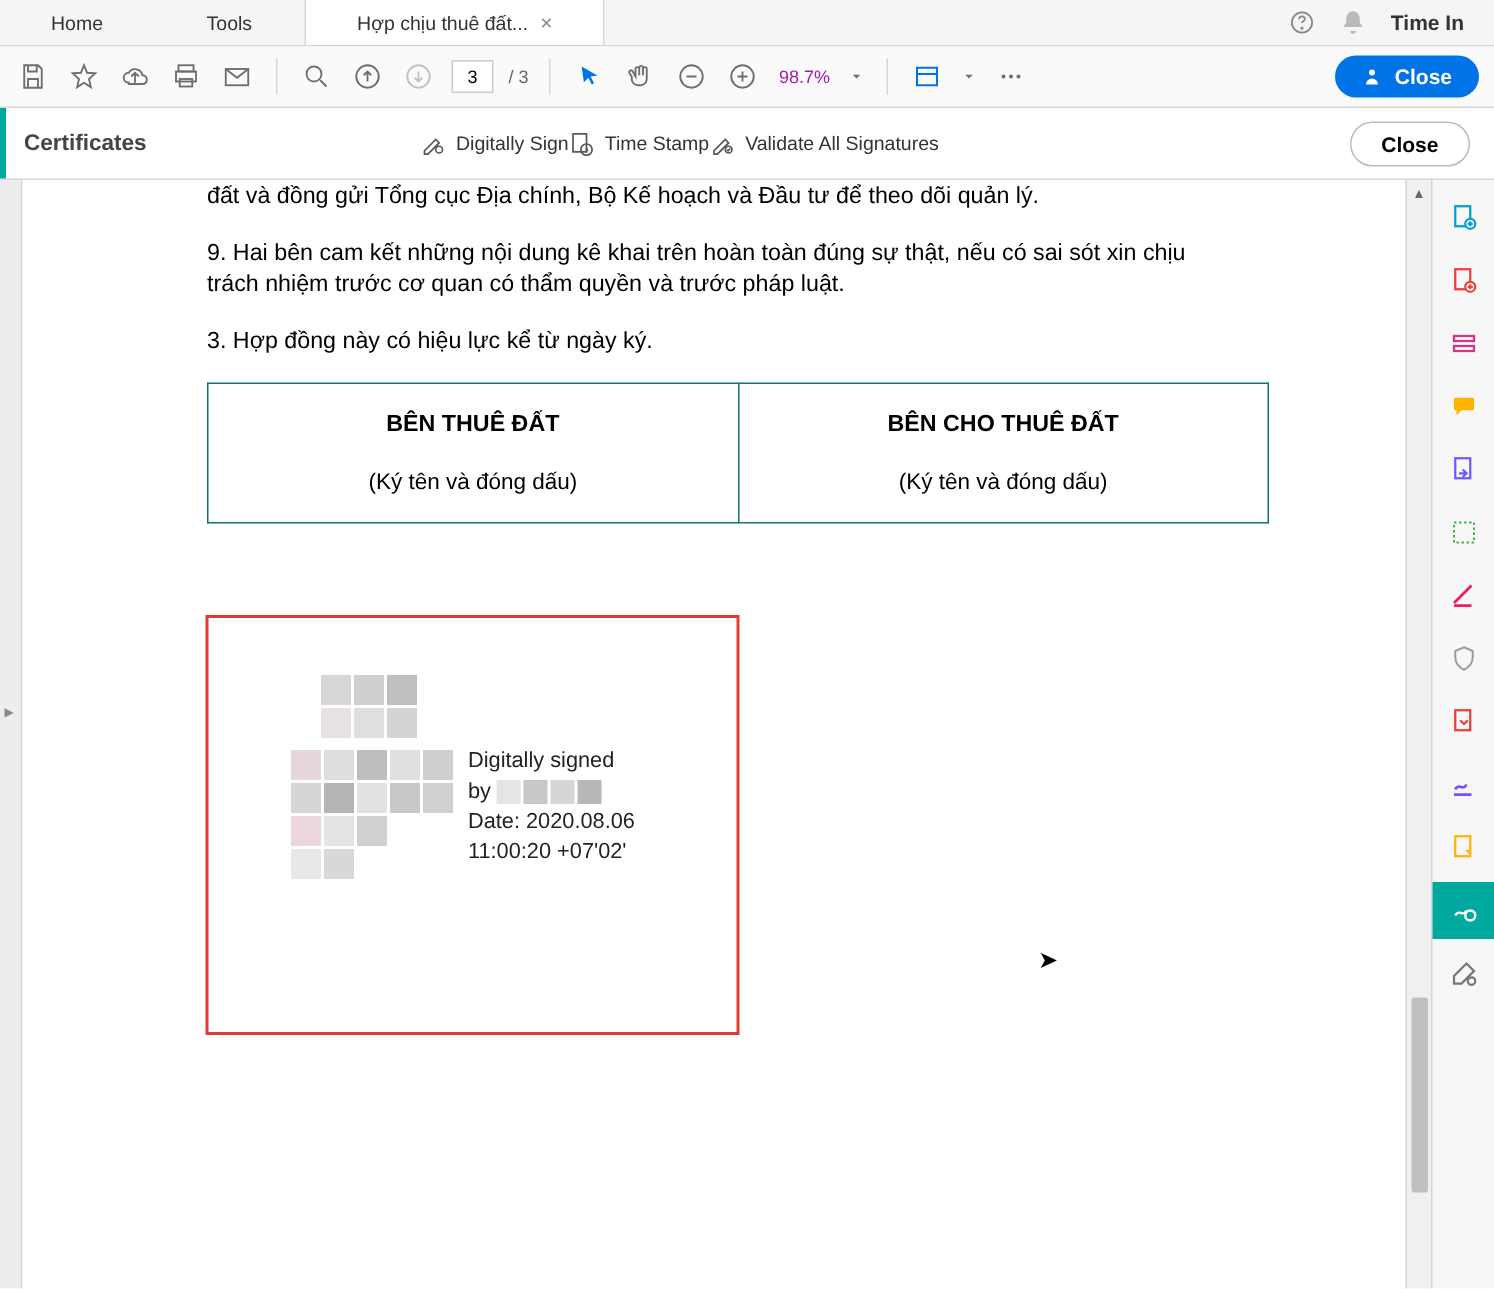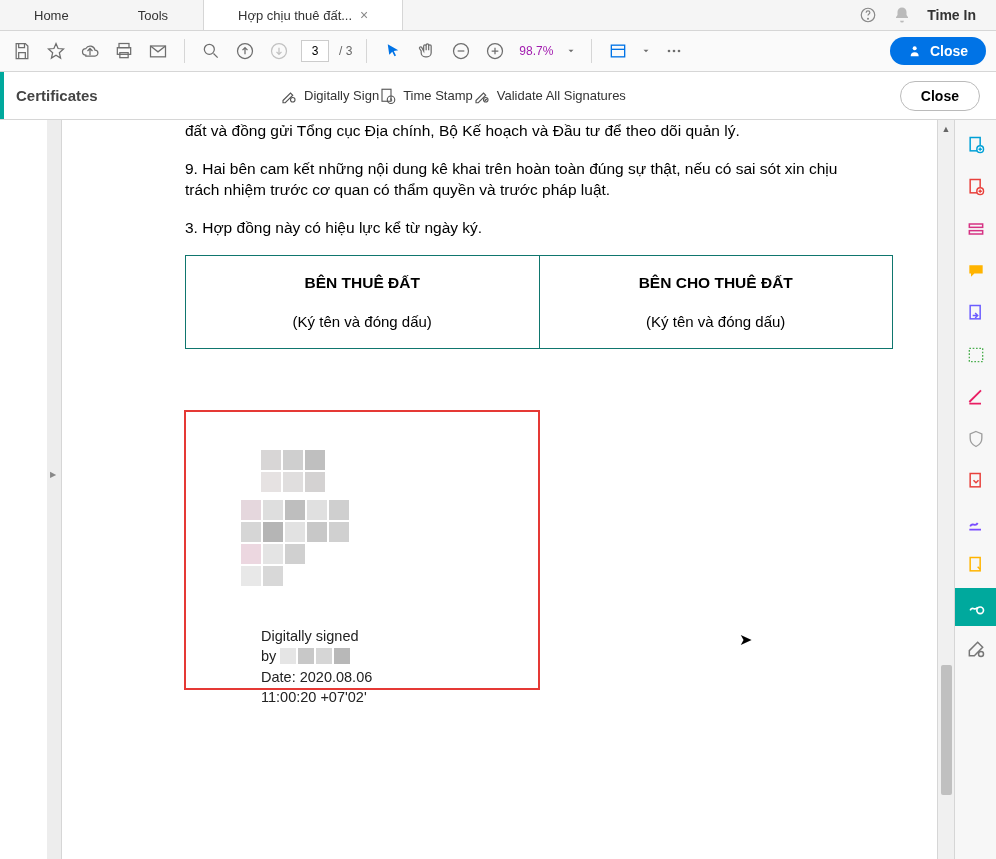--- a/index.html
+++ b/index.html
@@ -22,34 +22,34 @@
 .share-btn { margin-left: auto; background: #0073e6; color: #fff; border: none; border-radius: 16px; padding: 6px 18px; font-size: 14px; font-weight: 600; display: flex; align-items: center; gap: 6px; cursor: pointer; }
 
 .cert-bar { height: 48px; border-bottom: 1px solid #d6d6d6; display: flex; align-items: center; padding: 0 16px; position: relative; }
 .cert-bar::before { content: ''; position: absolute; left: 0; top: 0; bottom: 0; width: 4px; background: #00a99d; }
 .cert-title { font-size: 15px; font-weight: 600; color: #444; margin-right: auto; }
 .cert-actions { display: flex; position: absolute; left: 280px; }
 .cert-action { display: flex; align-items: center; gap: 6px; font-size: 13px; color: #333; cursor: pointer; }
 .cert-action .ci { width: 18px; height: 18px; color: #555; }
 .close-btn { margin-left: auto; border: 1px solid #bbb; background: #fff; border-radius: 18px; padding: 6px 20px; font-size: 14px; font-weight: 600; cursor: pointer; }
 
-.main { display: flex; height: 739px; margin-left: 47px; }
+.main { display: flex; height: 739px; }
 .left-strip { width: 15px; background: #ededed; border-right: 1px solid #d6d6d6; position: relative; }
 .left-strip::after { content: '▶'; position: absolute; top: 350px; left: 3px; font-size: 8px; color: #888; }
 
 .doc-area { flex: 1; background: #fff; position: relative; overflow: hidden; }
 .doc-page { position: absolute; left: 0; top: 0; width: 905px; padding: 0 0 0 5px; }
 .doc-content { font-family: 'Times New Roman', serif; font-size: 15.5px; color: #000; line-height: 1.4; }
 .para { margin: 0 0 16px 0; padding: 0 118px; }
 .sig-table { width: 708px; margin-left: 118px; border-collapse: collapse; }
 .sig-table td { border: 1px solid #0f766e; width: 50%; text-align: center; padding: 16px 10px; vertical-align: top; }
 .sig-head { font-weight: bold; font-size: 15.5px; }
 .sig-sub { font-size: 15px; margin-top: 18px; }
 .sig-box { position: absolute; left: 122px; top: 290px; width: 356px; height: 280px; border: 2px solid #e53935; }
-.sig-content { position: absolute; left: 75px; top: 38px; display: flex; align-items: flex-start; flex-direction: column; }
+.sig-content { position: absolute; left: 75px; top: 38px; display: flex; gap: 10px; align-items: center; }
 .pix-col { display: flex; flex-direction: column; gap: 2px; }
 .pix-row { display: flex; gap: 2px; }
 .px { width: 20px; height: 20px; }
 .sig-text { font-family: 'Segoe UI', Arial, sans-serif; font-size: 14.5px; color: #222; line-height: 1.4; margin-top: 40px; }
 .cursor { position: absolute; left: 677px; top: 510px; font-size: 16px; color: #000; pointer-events: none; }
 
 .scroll-v { width: 17px; background: #f0f0f0; border-left: 1px solid #d6d6d6; position: relative; }
 .scroll-up { position: absolute; top: 0; width: 100%; height: 17px; display: flex; align-items: center; justify-content: center; font-size: 9px; color: #666; }
 .scroll-thumb { position: absolute; top: 545px; left: 3px; width: 11px; height: 130px; background: #c0c0c0; border-radius: 2px; }
 

